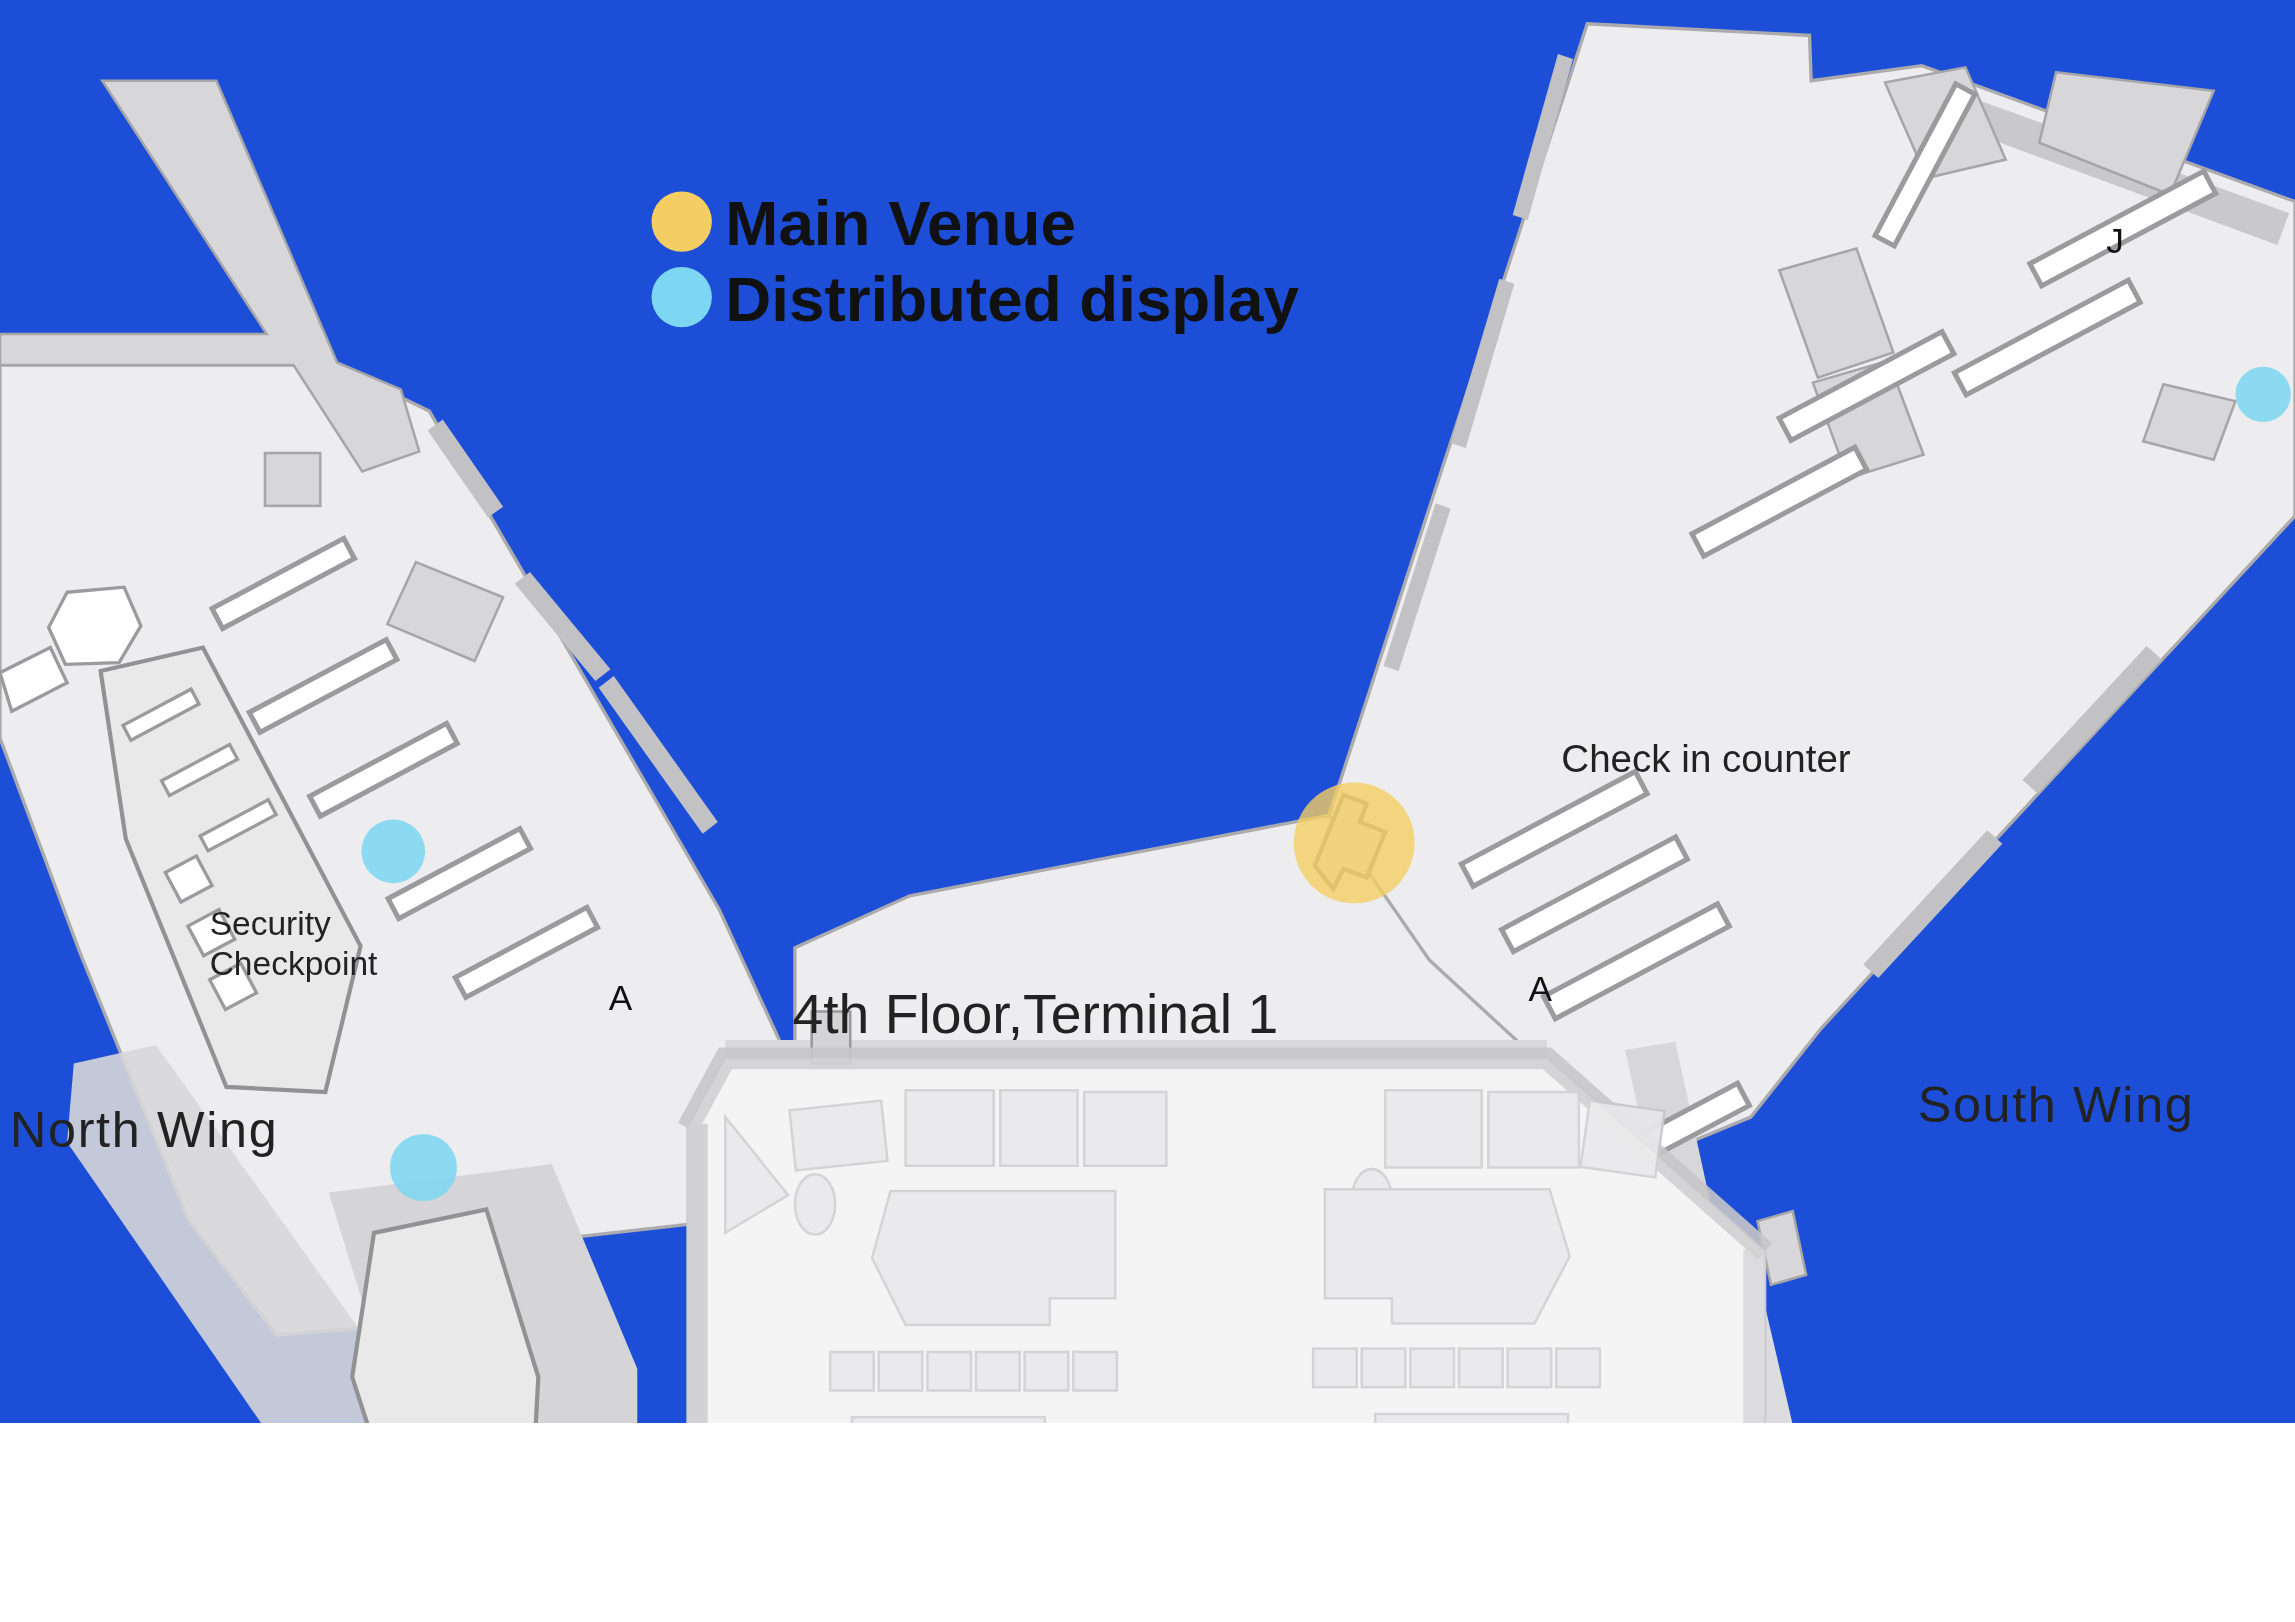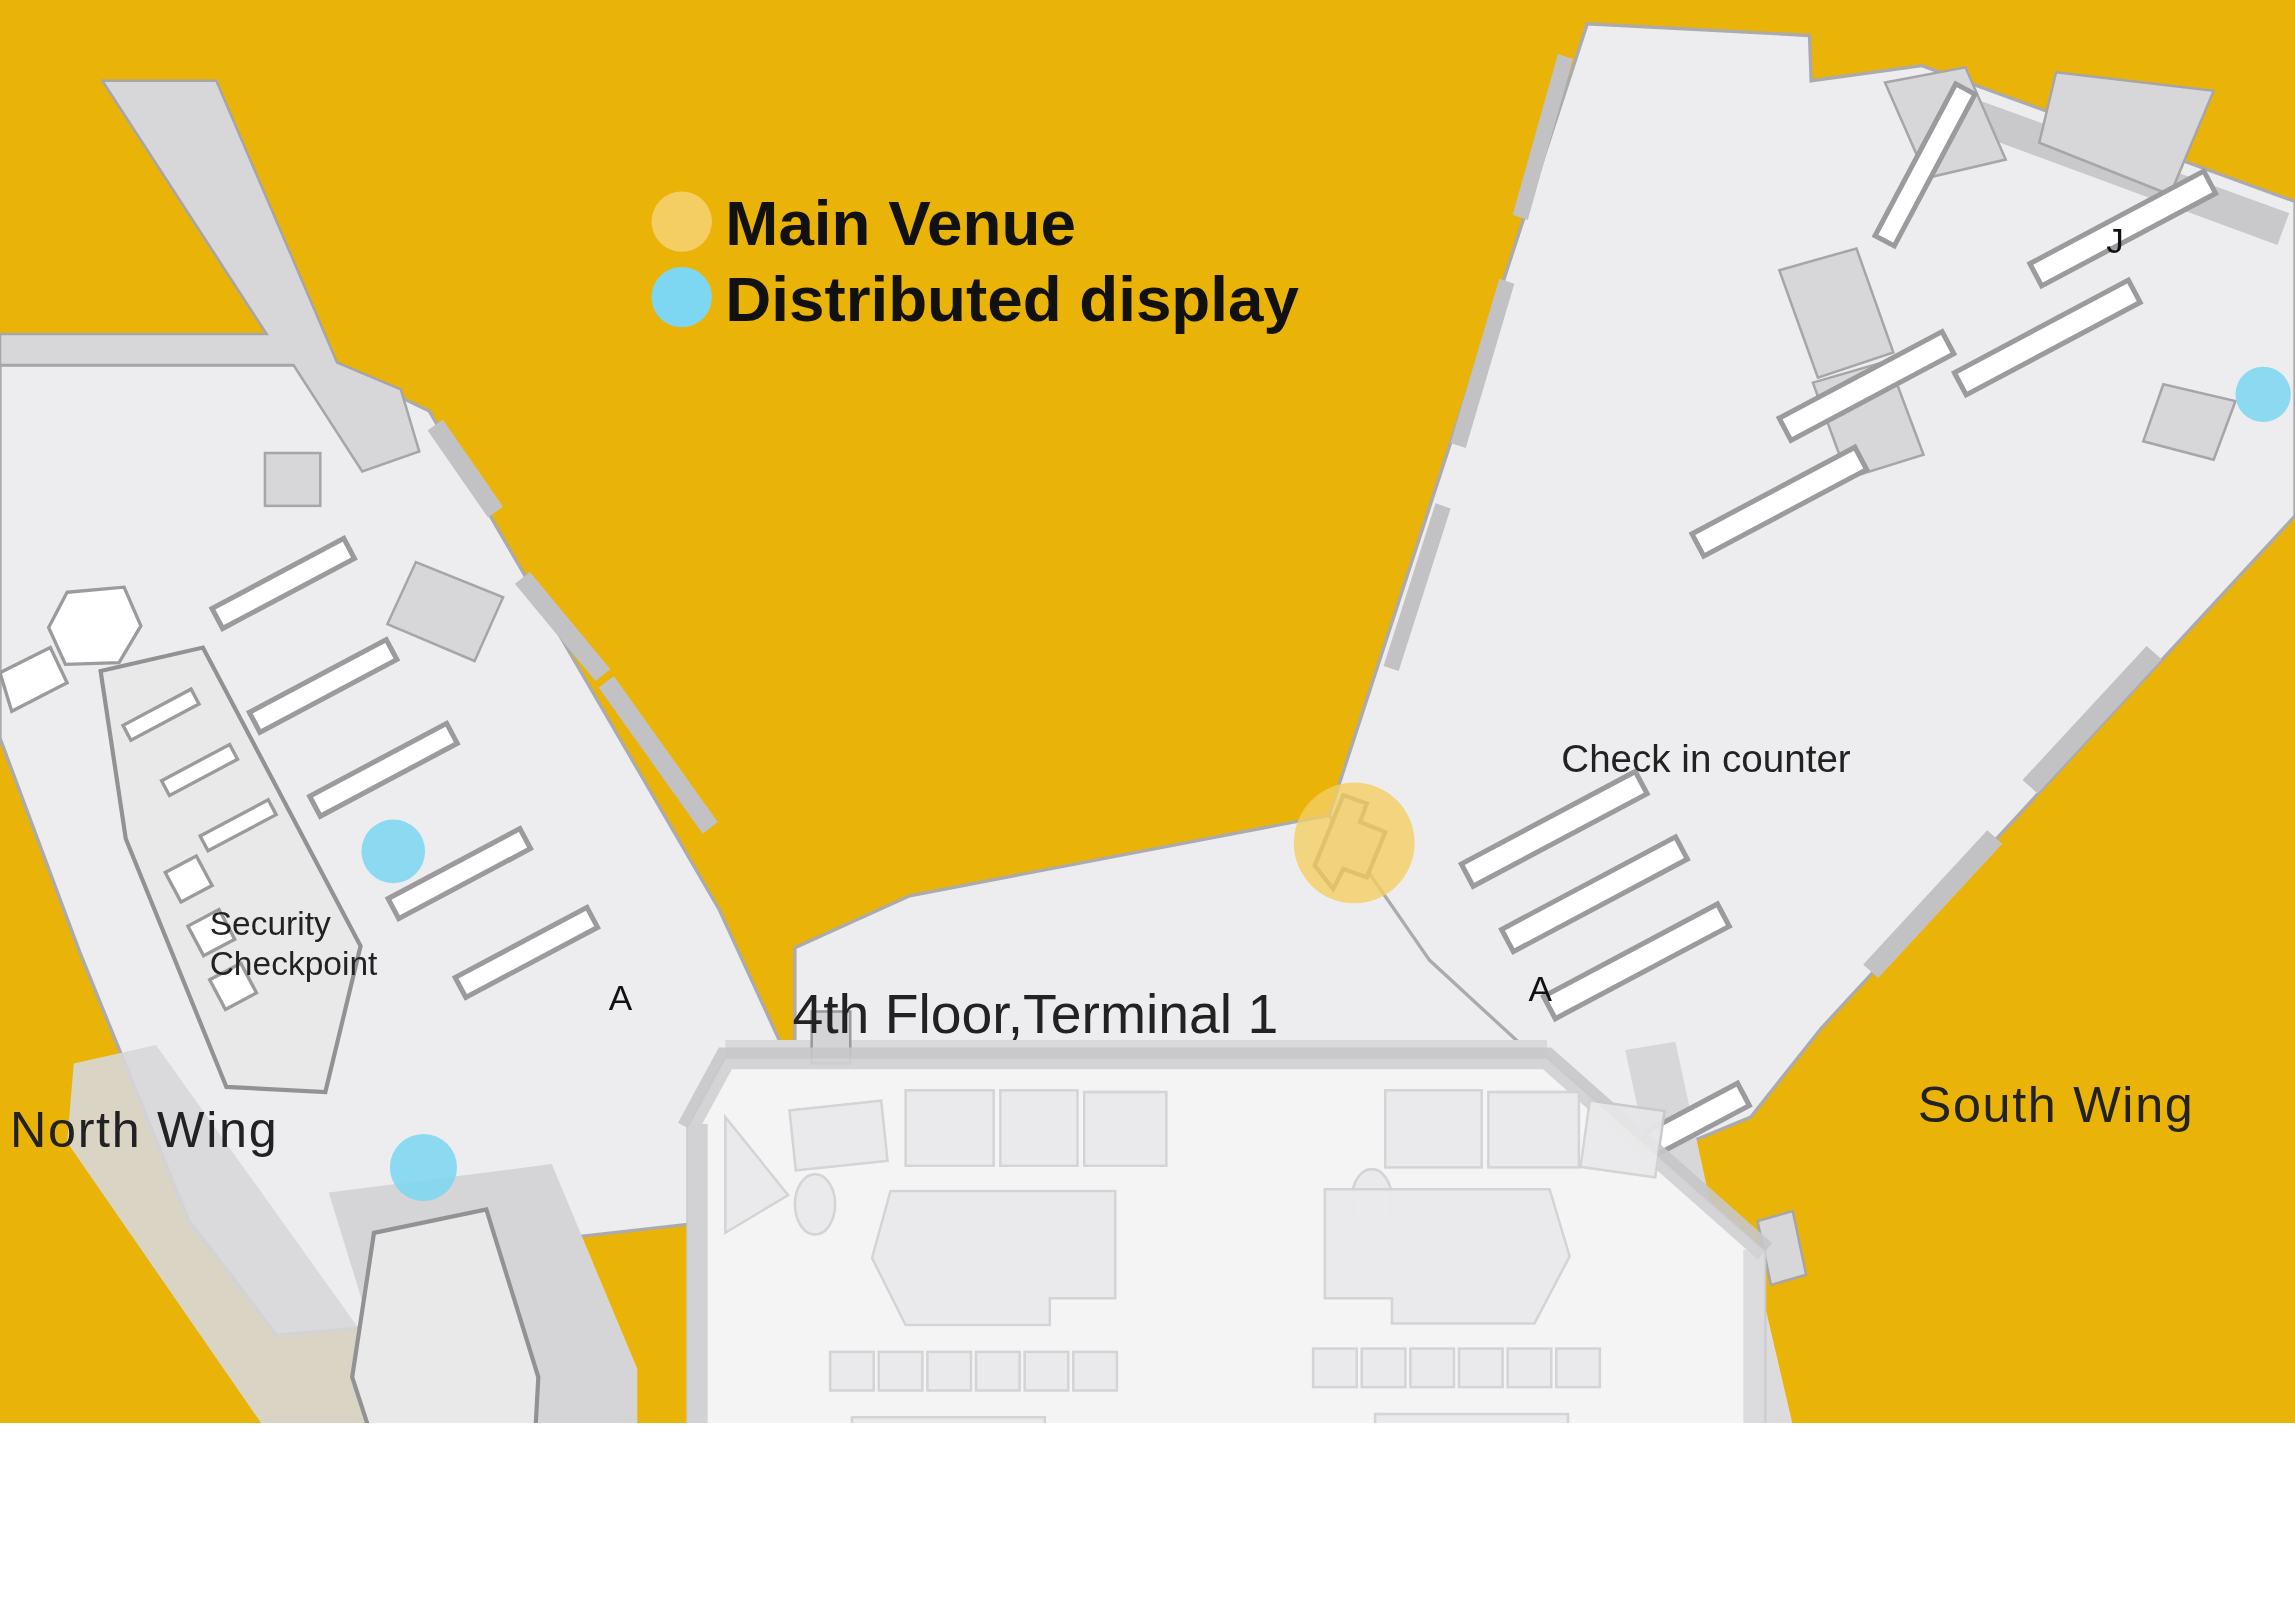--- a/index.html
+++ b/index.html
@@ -1,17 +1,17 @@
 <!DOCTYPE html>
 <html style="font-size:13.4px"><head>
 <meta charset="utf-8">
 <style>
   html,body{margin:0;padding:0;background:#fff;}
   body{font-family:"Liberation Sans", sans-serif;}
-  .stage{width:2295px;height:1423px;position:relative;background:#eab308;overflow:hidden;}
+  .stage{width:2295px;height:1423px;position:relative;background:#1d4ed8;overflow:hidden;}
   svg{display:block;}
   .hall{fill:#EDEDEF;stroke:#ABABAD;stroke-width:4;}
   .med{fill:#D7D7D9;stroke:#A6A6A8;stroke-width:3;}
   .med2{fill:#D7D7D9;}
   .sliver{fill:#C2C2C4;}
   .counter{fill:#FFFFFF;stroke:#9B9B9D;stroke-width:6;}
   .lane{fill:#FFFFFF;stroke:#9B9B9D;stroke-width:4;}
   .room{fill:#E6E6E8;stroke:#C9C9CB;stroke-width:3;opacity:.95;}
   .hubbase{fill:#F2F2F3;stroke:#C9C9CB;stroke-width:3;}
   .band{fill:#C9C9CB;}

